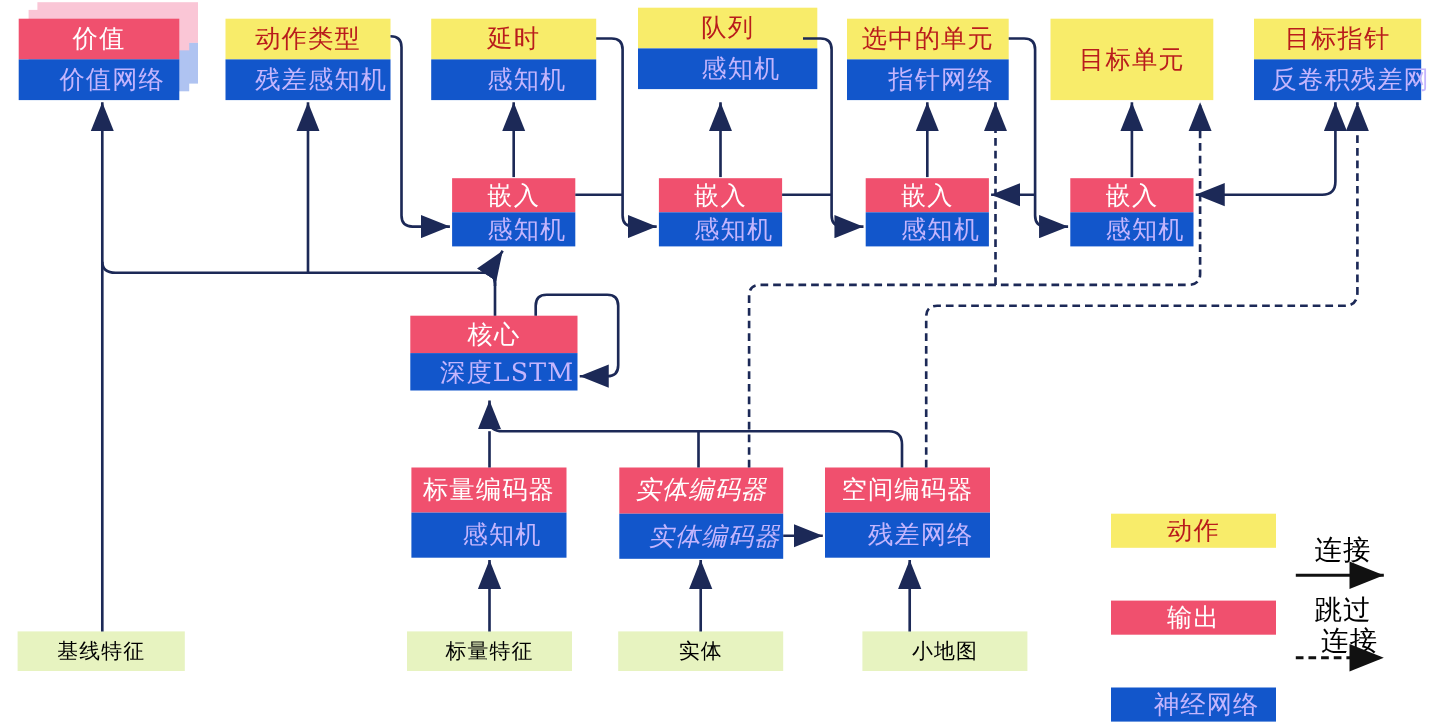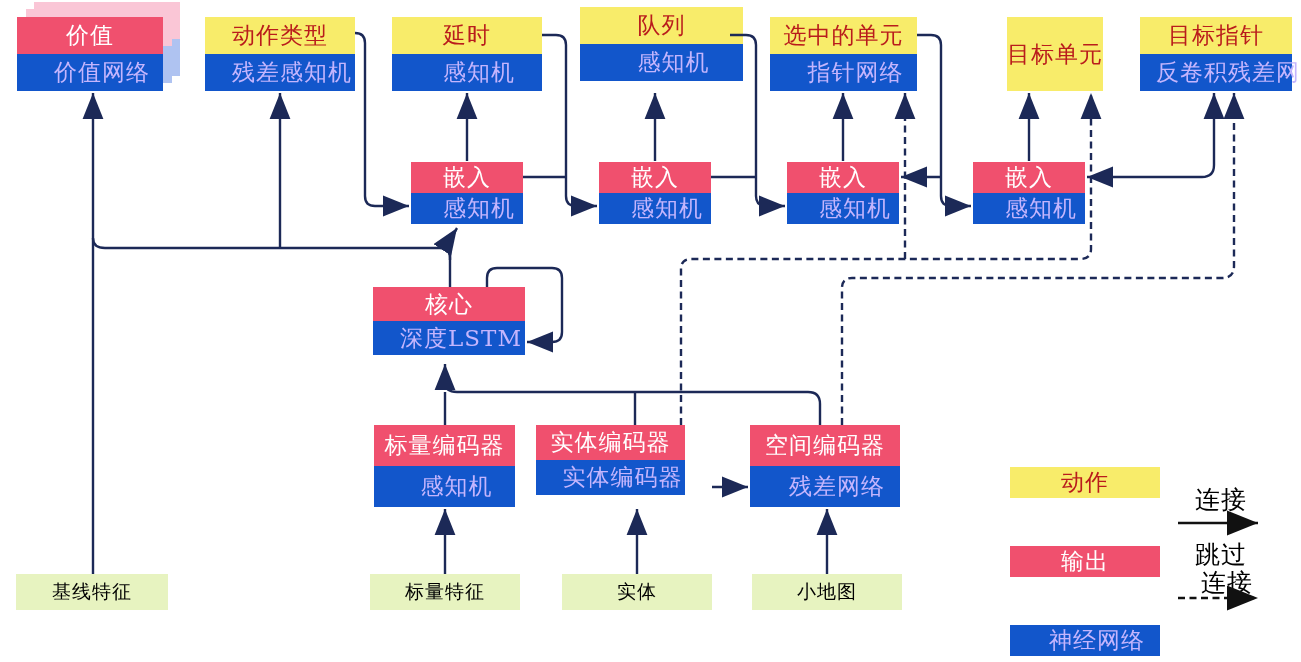--- a/index.html
+++ b/index.html
@@ -55,21 +55,21 @@
     <div class="row body-blue">感知机</div>
   </div>
   <div class="node" style="left:580px;top:7px;width:163px;height:74px;">
     <div class="row hdr-yellow">队列</div>
     <div class="row body-blue">感知机</div>
   </div>
   <div class="node" style="left:770px;top:17px;width:147px;height:74px;">
     <div class="row hdr-yellow">选中的单元</div>
     <div class="row body-blue">指针网络</div>
   </div>
-  <div class="node" style="left:955px;top:17px;width:148px;height:74px;align-items:flex-end;">
+  <div class="node" style="left:955px;top:17px;width:148px;height:74px;">
     <div class="row hdr-yellow">目标单元</div>
   </div>
   <div class="node" style="left:1140px;top:17px;width:152px;height:74px;">
     <div class="row hdr-yellow">目标指针</div>
     <div class="row body-blue">反卷积残差网</div>
   </div>
 
   <div class="node" style="left:411px;top:162px;width:112px;height:62px;">
     <div class="row hdr-red">嵌入</div>
     <div class="row body-blue">感知机</div>
@@ -89,33 +89,33 @@
 
   <div class="node" style="left:373px;top:287px;width:152px;height:68px;">
     <div class="row hdr-red">核心</div>
     <div class="row body-blue">深度LSTM</div>
   </div>
 
   <div class="node" style="left:374px;top:425px;width:141px;height:82px;">
     <div class="row hdr-red">标量编码器</div>
     <div class="row body-blue">感知机</div>
   </div>
-  <div class="node" style="left:536px;top:425px;width:149px;height:70px;">
+  <div class="node" style="left:563px;top:425px;width:149px;height:83px;font-style:italic;">
     <div class="row hdr-red">实体编码器</div>
     <div class="row body-blue">实体编码器</div>
   </div>
   <div class="node" style="left:750px;top:425px;width:150px;height:82px;">
     <div class="row hdr-red">空间编码器</div>
     <div class="row body-blue">残差网络</div>
   </div>
 
   <div class="input-box" style="left:16px;top:574px;width:152px;height:36px;">基线特征</div>
   <div class="input-box" style="left:370px;top:574px;width:150px;height:36px;">标量特征</div>
   <div class="input-box" style="left:562px;top:574px;width:150px;height:36px;">实体</div>
-  <div class="input-box" style="left:752px;top:574px;width:150px;height:36px;">小地图</div>
+  <div class="input-box" style="left:784px;top:574px;width:150px;height:36px;">小地图</div>
 
   <div class="node" style="left:1010px;top:467px;width:150px;height:148px;gap:48px;">
     <div class="row hdr-yellow">动作</div>
     <div class="row hdr-red">输出</div>
     <div class="row body-blue">神经网络</div>
     <div class="row" style="background:var(--green);color:#701a75;font-style:italic;">输入</div>
   </div>
   <div class="legend-label" style="left:1186px;top:483px;width:70px;">连接</div>
   <div class="legend-label" style="left:1186px;top:538px;width:70px;">跳过</div>
   <div class="legend-label" style="left:1192px;top:566px;width:70px;">连接</div>

